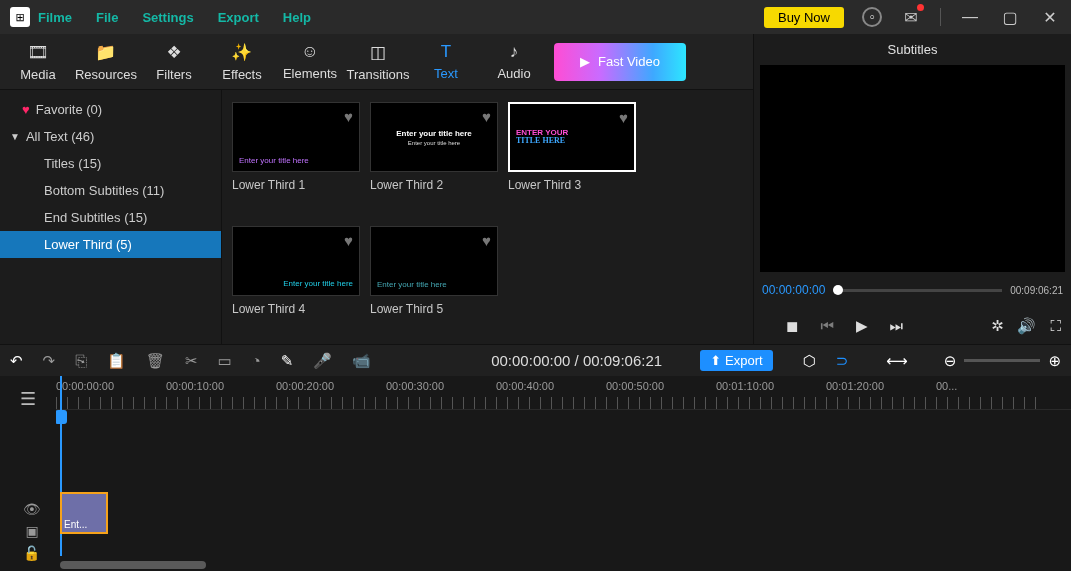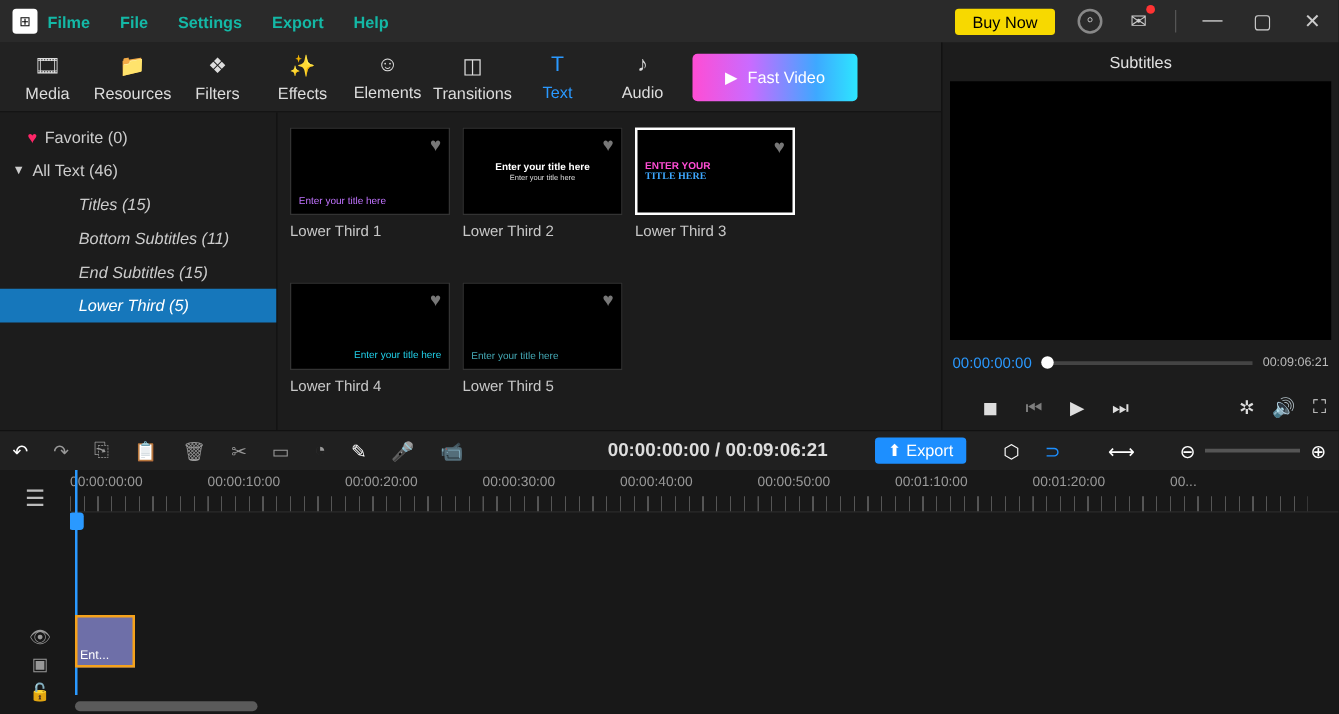--- a/index.html
+++ b/index.html
@@ -24,21 +24,21 @@
 .tab { display: flex; flex-direction: column; align-items: center; justify-content: center; gap: 4px; padding: 4px 10px; width: 68px; cursor: pointer; color: #ddd; }
 .tab .tico { font-size: 17px; }
 .tab.active { color: #2a99ff; }
 .fastvideo { margin-left: 6px; align-self: center; width: 132px; height: 38px; border-radius: 4px; background: linear-gradient(90deg, #ff4dd4, #c96bff 35%, #3ea8ff 75%, #2de6ff); display: flex; align-items: center; justify-content: center; gap: 8px; color: #fff; font-weight: 500; cursor: pointer; }
 
 .browser { flex: 1; display: flex; background: #1c1c1c; }
 .tree { width: 222px; border-right: 1px solid #111; padding-top: 6px; }
 .tree-row { padding: 6px 8px 6px 22px; cursor: pointer; display: flex; align-items: center; gap: 6px; }
 .tree-row.fav { padding-left: 22px; }
 .tree-row.cat { padding-left: 10px; }
-.tree-row.child { padding-left: 63px; font-style: italic; }
+.tree-row.child { padding-left: 44px; }
 .tree-row.sel { background: #1677bb; color: #fff; }
 .heart { color: #ff2668; }
 .caret { font-size: 10px; color: #ccc; }
 
 .thumbs { flex: 1; padding: 12px 10px; display: flex; flex-wrap: wrap; gap: 18px 10px; overflow: hidden; }
 .thumb { width: 128px; cursor: pointer; }
 .thumb-box { width: 128px; height: 70px; background: #000; border: 1px solid #333; position: relative; display: flex; align-items: flex-end; justify-content: flex-start; padding: 6px; }
 .thumb-box.sel { border: 2px solid #fff; }
 .thumb-box .fav { position: absolute; top: 5px; right: 6px; color: #777; font-size: 15px; }
 .thumb-txt1 { font-size: 8px; color: #c173ff; }
@@ -60,21 +60,21 @@
 .scrub-knob { position: absolute; top: -4px; left: 0; width: 10px; height: 10px; background: #fff; border-radius: 50%; }
 .scrub-end { color: #bbb; font-size: 10px; }
 .prev-ctrls { height: 36px; display: flex; align-items: center; justify-content: center; gap: 22px; color: #ddd; }
 .prev-ctrls .right { margin-left: auto; display: flex; gap: 14px; padding-right: 10px; }
 .prev-ctrls .center { display: flex; gap: 22px; align-items: center; }
 .ctrl-ico { font-size: 15px; cursor: pointer; }
 
 .tl-tools { height: 32px; background: #202020; display: flex; align-items: center; padding: 0 10px; gap: 20px; border-top: 1px solid #111; }
 .tt-ico { font-size: 15px; color: #999; cursor: pointer; }
 .tt-ico.active { color: #fff; }
-.tl-time { margin-left: auto; color: #ddd; font-size: 15px; font-weight: bold; }
+.tl-time { margin-left: auto; color: #ddd; font-size: 15px; }
 .export-btn { background: #1d8fff; color: #fff; padding: 3px 10px; border-radius: 3px; display: flex; align-items: center; gap: 4px; cursor: pointer; margin-left: 18px; }
 .zoom { display: flex; align-items: center; gap: 8px; margin-left: 16px; }
 .zoom-track { width: 76px; height: 3px; background: #555; }
 
 .tl { height: 195px; background: #181818; display: flex; }
 .tl-handle { width: 56px; display: flex; flex-direction: column; }
 .hamburger { height: 46px; display: flex; align-items: center; justify-content: center; font-size: 18px; color: #bbb; cursor: pointer; }
 .tl-layers { flex: 1; display: flex; flex-direction: column; justify-content: flex-end; padding-bottom: 10px; gap: 6px; }
 .layer-ico { display: flex; flex-direction: column; align-items: center; gap: 6px; padding-left: 8px; }
 .layer-ico span { font-size: 14px; color: #999; }

